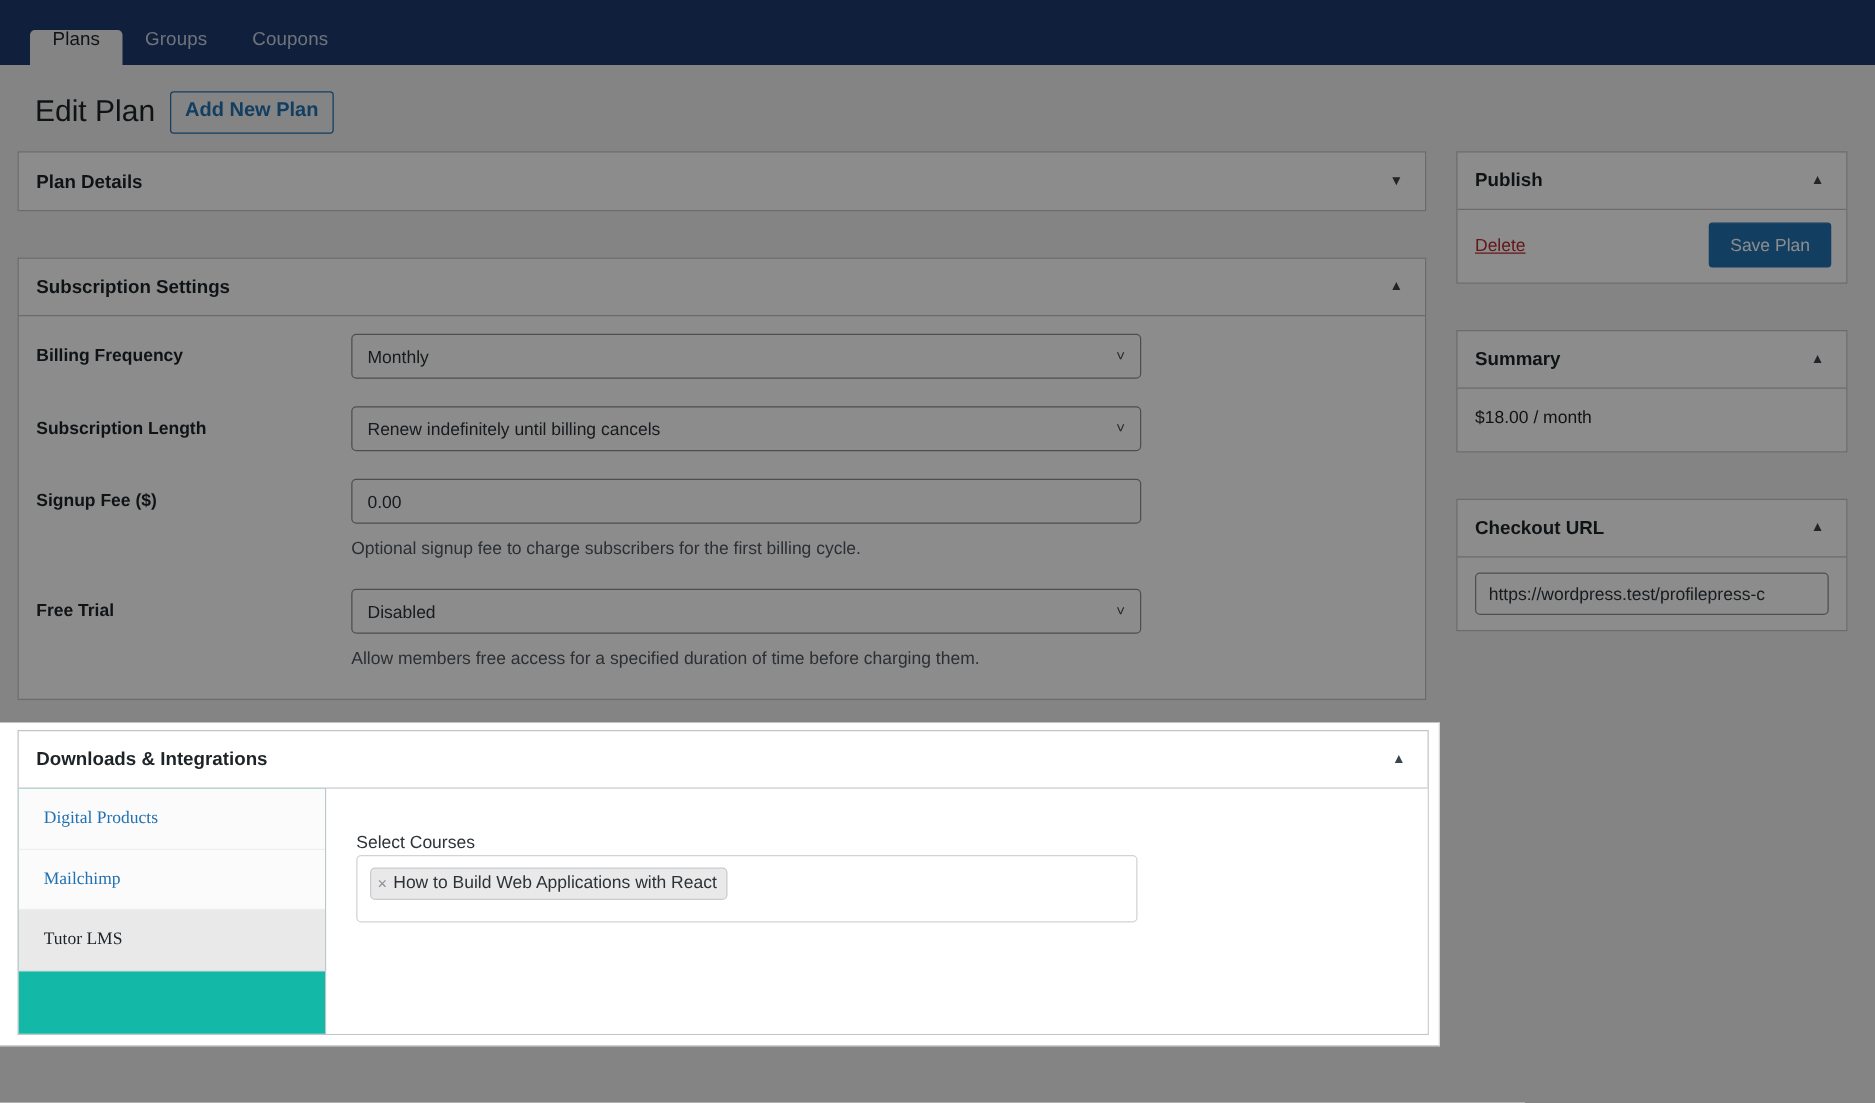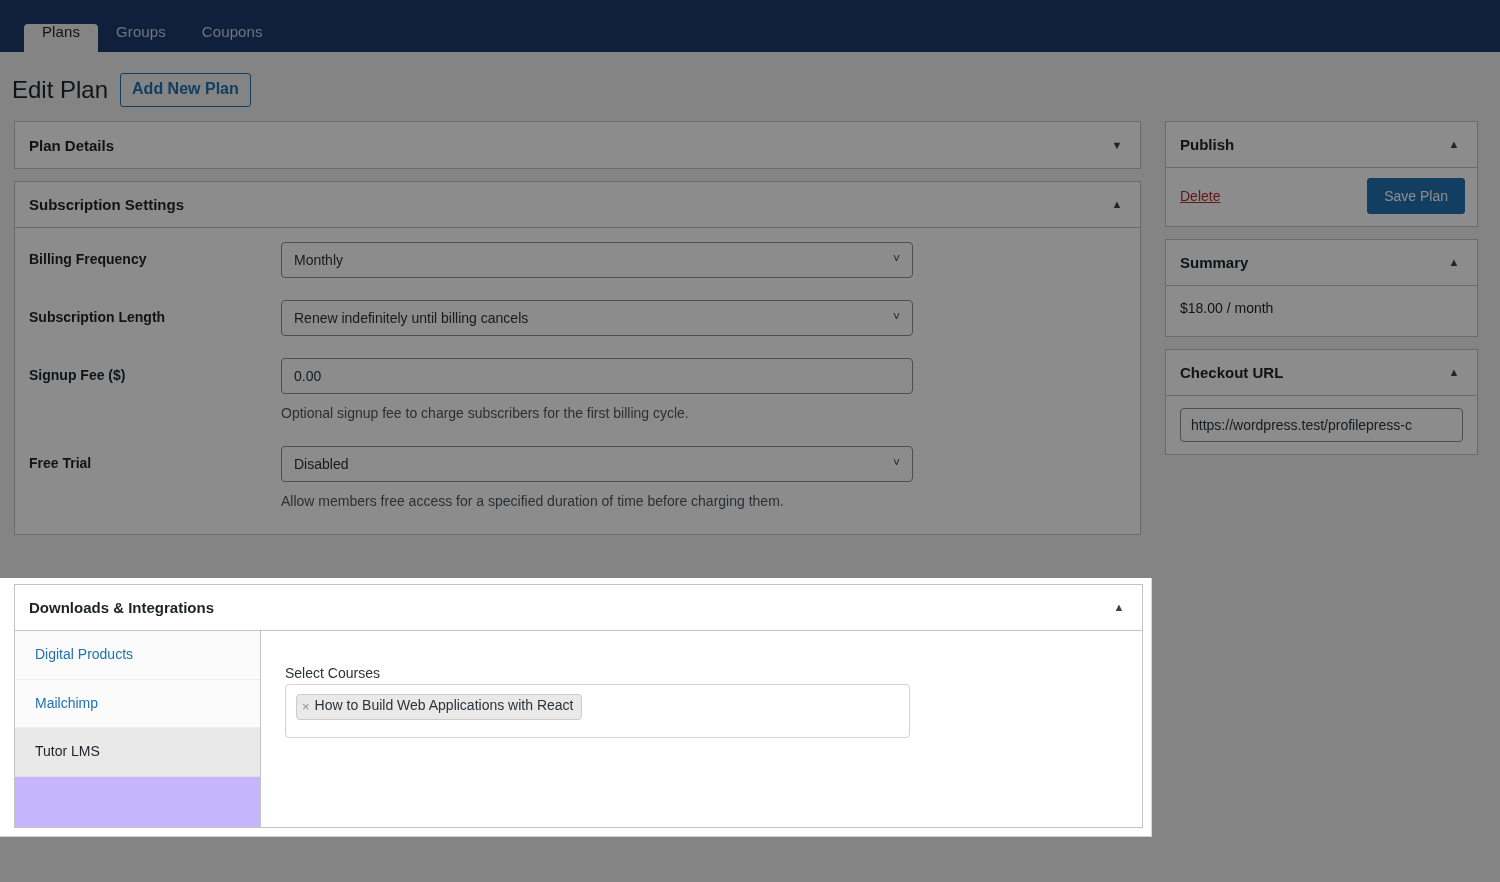--- a/index.html
+++ b/index.html
@@ -45,21 +45,21 @@
     background: #f0f0f1;
     color: #1d2327;
     font-weight: 400;
   }
 
   
   #title-row {
     display: flex;
     align-items: center;
     gap: 12px;
-    padding: 20px 0 0 12px;
+    padding: 20px 0 0 28px;
     height: 56px;
   }
   #page-title {
     font-size: 24px;
     font-weight: 400;
     color: #1d2327;
     margin: 0;
     line-height: 1.2;
   }
   #add-new-plan {
@@ -82,21 +82,21 @@
     padding: 13px 14px 0 14px;
     align-items: flex-start;
   }
   #col-main { width: 1127px; flex: none; }
   #col-side { width: 313px; flex: none; margin-left: 24px; }
 
   
   .panel {
     background: #fff;
     border: 1px solid #c3c4c7;
-    margin-bottom: 12px;
+    margin-bottom: 37px;
   }
   .panel-header {
     display: flex;
     align-items: center;
     justify-content: space-between;
     padding: 0 12px 0 14px;
     height: 46px;
     border-bottom: 1px solid #c3c4c7;
   }
   .panel.collapsed .panel-header { border-bottom: none; }
@@ -245,21 +245,22 @@
   }
   #integrations-body {
     display: flex;
     flex: 1;
     min-height: 0;
   }
   #int-tabs {
     width: 246px;
     flex: none;
     border-right: 1px solid #c3c4c7;
-    background: #c4b5fd;
+    background: #14b8a6;
+    font-family: Liberation Serif, serif;
   }
   .int-tab {
     padding: 14px 20px;
     font-size: 14px;
     color: #2271b1;
     border-bottom: 1px solid #eceef0;
     cursor: pointer;
     line-height: 1.4;
     background: #fbfbfc;
   }

